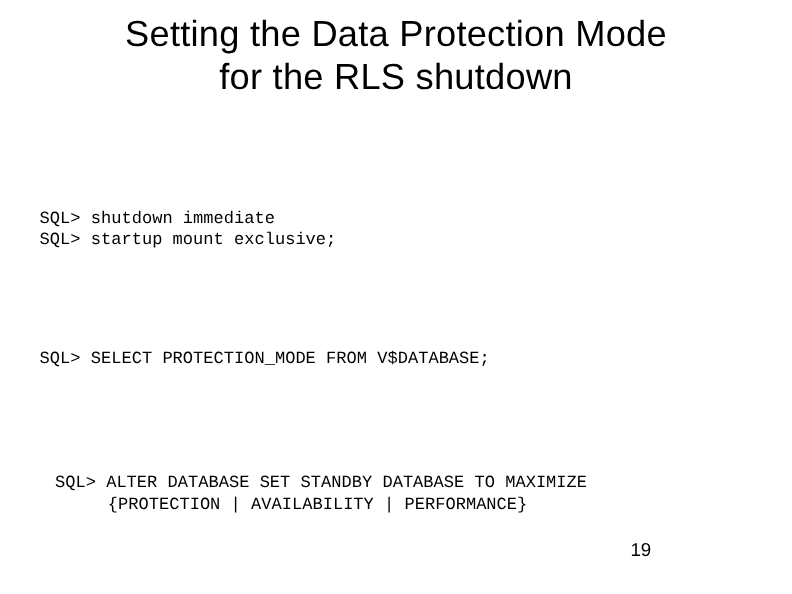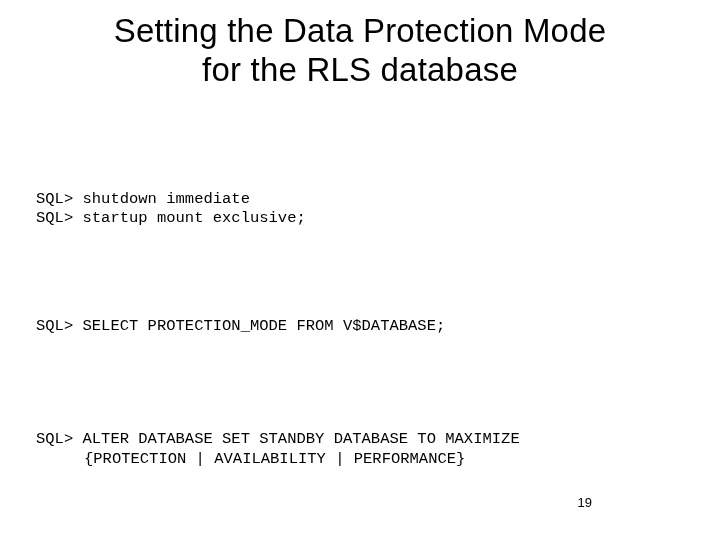--- a/index.html
+++ b/index.html
@@ -34,37 +34,37 @@
     top: 150px;
     left: 36px;
     right: 36px;
     font-family: "Courier New", Courier, monospace;
     font-size: 15.5px;
     line-height: 1.28;
     white-space: pre-wrap;
   }
   .block { margin-bottom: 34px; }
   .block.tight { margin-bottom: 28px; }
-  .hang { padding-left: 48px; text-indent: -48px; }
+  .hang { padding-left: 48px; text-indent: -48px; margin-left: 14px; }
   .pagenum {
     position: absolute;
     right: 36px;
     bottom: 30px;
     font-family: Arial, Helvetica, sans-serif;
-    font-size: 13px;
+    font-size: 17px;
   }
 </style>
 </head>
 <body>
 
 <div class="slide">
 
   <div class="title">
     <span>Setting the Data Protection Mode</span><br>
-    <span>for the RLS database</span>
+    <span>for the RLS shutdown</span>
   </div>
 
   <div class="body">
     <div class="block tight"><span>SQL&gt; shutdown immediate</span>
 <span>SQL&gt; startup mount exclusive;</span></div>
 
     <div class="block"><span>SQL&gt; SELECT PROTECTION_MODE FROM V$DATABASE;</span></div>
 
     <div class="block tight hang"><span>SQL&gt; ALTER DATABASE SET STANDBY DATABASE TO MAXIMIZE {PROTECTION | AVAILABILITY | PERFORMANCE}</span></div>
 

